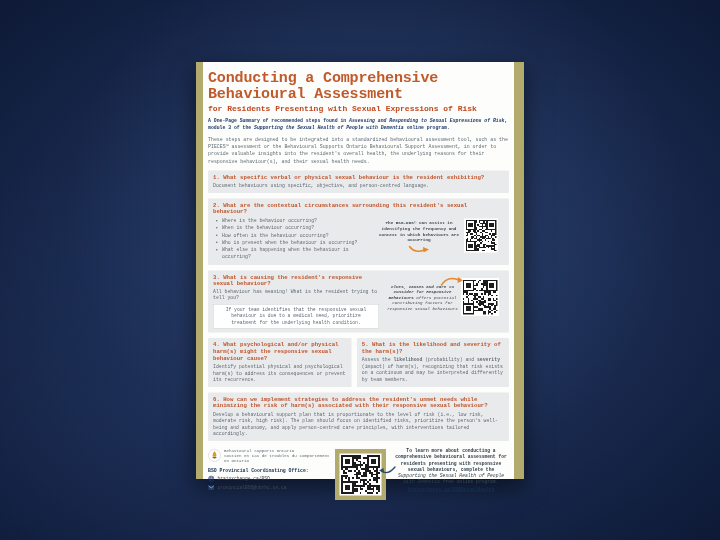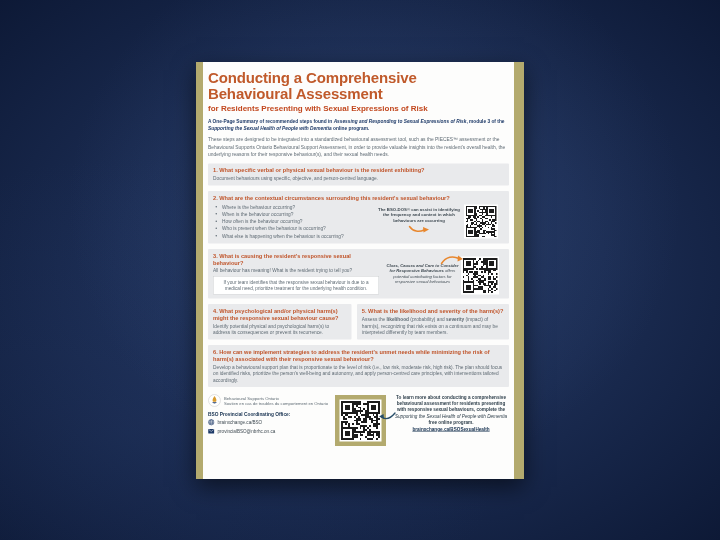--- a/index.html
+++ b/index.html
@@ -1,17 +1,17 @@
 <!DOCTYPE html>
 <html><head>
 <meta charset="utf-8">
 <style>
   html,body{margin:0;padding:0;background:#0e1a38;}
   .stage{position:relative;width:720px;height:540px;overflow:hidden;
-    font-family:Liberation Sans, sans-serif;
+    font-family:Liberation Mono, monospace;
     background:
       radial-gradient(ellipse at 52% 38%, rgba(70,98,152,.30), rgba(0,0,0,0) 58%),
       radial-gradient(ellipse at 18% 80%, rgba(40,62,110,.25), rgba(0,0,0,0) 45%),
       radial-gradient(ellipse at 50% 50%, #243862 0%, #1b2c52 48%, #0d1936 100%);
   }
   .page{position:absolute;left:196px;top:62px;width:328px;height:417px;
     box-shadow:0 8px 22px rgba(0,0,0,.55);}
   .page-inner{position:relative;width:656px;height:834px;background:#fdfdfc;
     transform:scale(.5);transform-origin:top left;}
   .band{position:absolute;top:0;bottom:0;background:#b3aa6e;}

